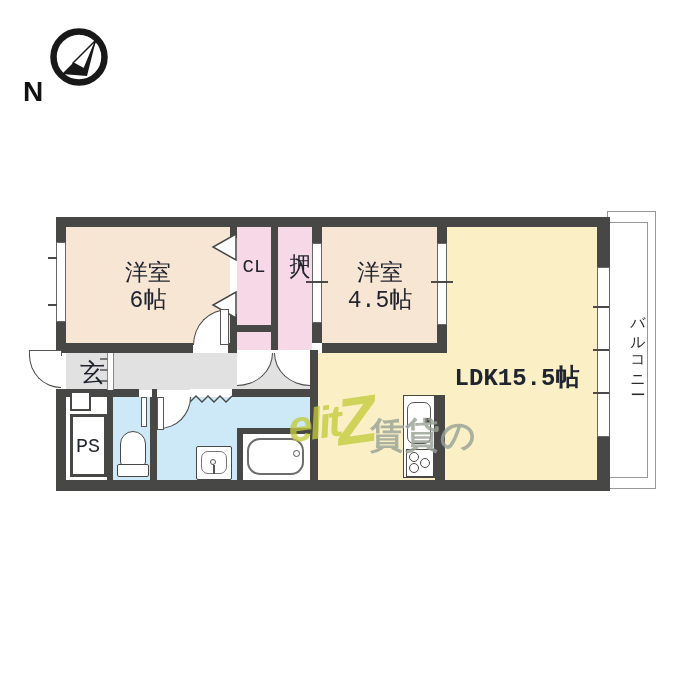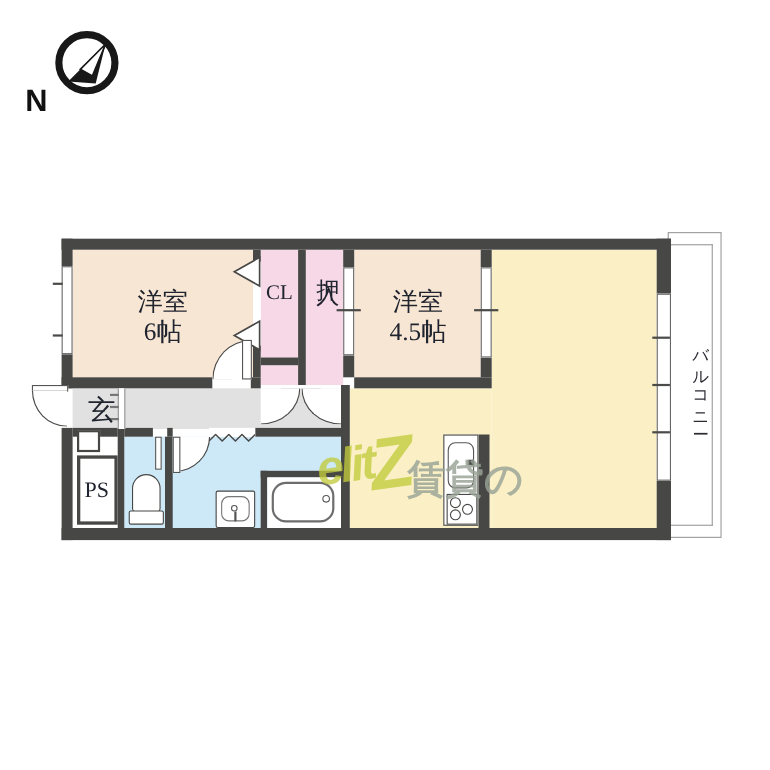--- a/index.html
+++ b/index.html
@@ -1,21 +1,21 @@
 <!DOCTYPE html>
 <html><head>
 <meta charset="utf-8">
 <style>
   html,body{margin:0;padding:0;background:#fff;}
   #canvas{position:relative;width:700px;height:700px;background:#ffffff;overflow:hidden;
           font-family:"Liberation Serif","DejaVu Serif",serif;color:#20242e;}
   .abs{position:absolute;}
   .wall{position:absolute;background:#474745;}
   .fill{position:absolute;}
-  .lbl{position:absolute;color:#20242e;white-space:nowrap;}
+  .lbl{position:absolute;color:#20242e;white-space:nowrap;font-family:Liberation Mono, monospace;}
   .vtext{writing-mode:vertical-rl;text-orientation:upright;}
   .win{position:absolute;background:#fff;border:1px solid #666;box-sizing:border-box;}
   .tick{position:absolute;background:#4a4a48;}
   .arc{position:absolute;background:#fff;box-sizing:border-box;}
   .leaf{position:absolute;background:#fff;border:1px solid #555;box-sizing:border-box;}
   .fixture{position:absolute;background:#fff;border:1.5px solid #474745;box-sizing:border-box;}
   #watermark{position:absolute;left:288px;top:388px;display:flex;align-items:center;
              pointer-events:none;z-index:40;font-family:"Liberation Sans","DejaVu Sans",sans-serif;}
   #watermark .wm-elit{font-size:44px;font-weight:bold;font-style:italic;letter-spacing:-3px;
              color:rgba(193,203,60,0.78);transform:rotate(-8deg);}
@@ -155,20 +155,21 @@
   <div class="lbl" style="left:148px;top:288px;transform:translate(-50%,-50%);font-size:23px;text-align:center;line-height:27px;">
     <div>洋室</div>
     <div>6帖</div>
   </div>
   <div class="lbl" style="left:254px;top:267px;transform:translate(-50%,-50%);font-size:19px;">CL</div>
   <div class="lbl vtext" style="left:284px;top:237px;font-size:21px;letter-spacing:3px;">押入</div>
   <div class="lbl" style="left:380px;top:288px;transform:translate(-50%,-50%);font-size:23px;text-align:center;line-height:27px;">
     <div>洋室</div>
     <div>4.5帖</div>
   </div>
+  <div class="lbl" style="left:517px;top:377px;transform:translate(-50%,-50%);font-size:24px;font-weight:bold;">LDK15.5帖</div>
   <div class="lbl" style="left:80px;top:356px;font-size:25px;">玄</div>
 
   <div id="watermark">
     <span class="wm-elit">elit</span>
     <span class="wm-z">Z</span>
     <span class="wm-gray">賃貸の</span>
   </div>
 
 </div>
 

